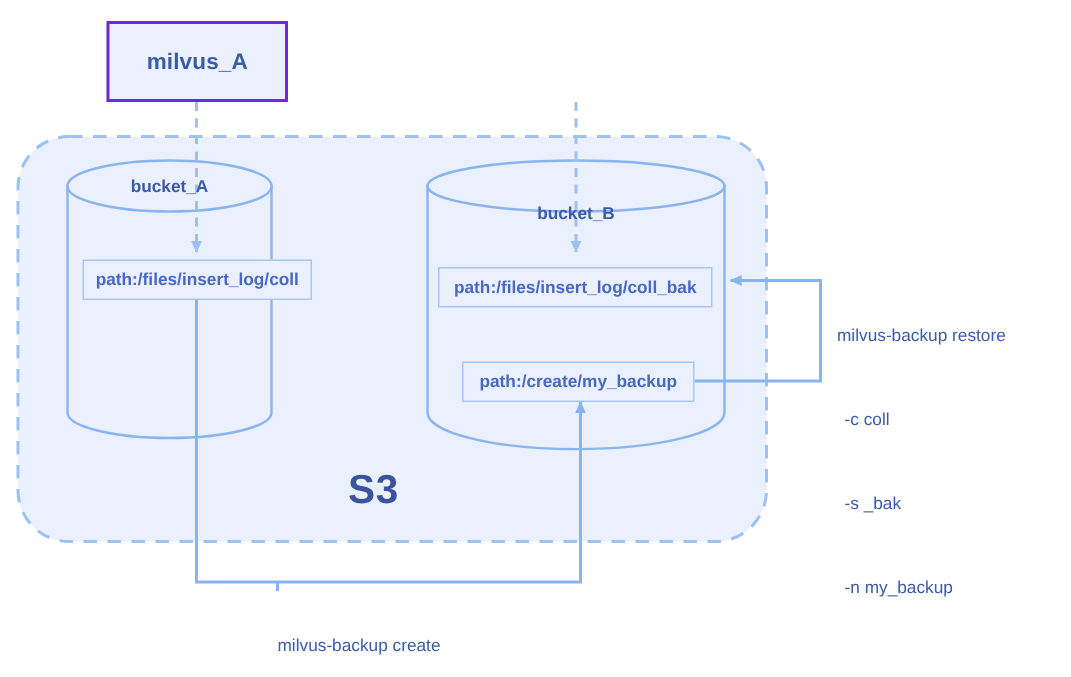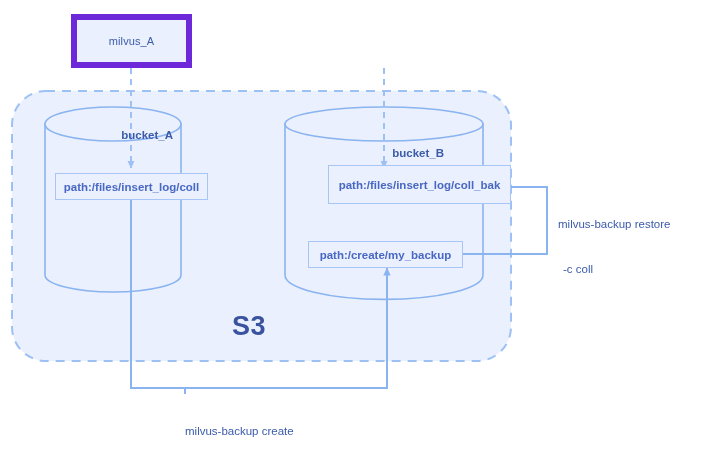--- a/index.html
+++ b/index.html
@@ -21,50 +21,49 @@
     position: absolute;
     left: 0;
     top: 0;
     width: 714px;
     height: 451px;
   }
   .node-box {
     position: absolute;
     box-sizing: border-box;
     background: #eaf0fd;
-    border: 6px solid #6d28d9;
+    border: 2px solid #6d28d9;
     display: flex;
     align-items: center;
     justify-content: center;
     color: #3b5ba9;
-    font-weight: normal;
-    font-size: 11px;
+    font-weight: bold;
+    font-size: 15px;
     letter-spacing: 0.1px;
   }
   .path-box {
     position: absolute;
     box-sizing: border-box;
     background: #eaf0fd;
     border: 1.5px solid #a8c6f5;
     display: flex;
     align-items: center;
     justify-content: center;
     color: #4968c4;
     font-weight: bold;
     font-size: 11.5px;
     white-space: nowrap;
   }
   .bucket-label {
     position: absolute;
     color: #3b5ba9;
     font-weight: bold;
     font-size: 11.5px;
-    text-align: right;
+    text-align: center;
     white-space: nowrap;
-    margin-top: 10px;
   }
   .s3-label {
     position: absolute;
     color: #39539e;
     font-weight: bold;
     font-size: 27px;
     letter-spacing: 0.5px;
   }
   .annotation {
     position: absolute;
@@ -73,20 +72,21 @@
     font-size: 11.5px;
     line-height: 15px;
     white-space: pre;
   }
   .annotation .cmd-line {
     display: block;
   }
   .annotation .cmd-opt {
     display: block;
     padding-left: 5px;
+    margin-top: 11px;
   }
 </style>
 </head>
 <body>
 
 <div id="canvas">
 
   <svg class="layer" viewBox="0 0 714 451">
     <defs>
       <marker id="arrow-solid" markerWidth="9" markerHeight="9" refX="7.5" refY="4.5" orient="auto" markerUnits="userSpaceOnUse">
@@ -127,33 +127,35 @@
 
 
   <div class="bucket-label" style="left:53px; top:119px; width:120px;">bucket_A</div>
 
   <div class="bucket-label" style="left:324px; top:137px; width:120px;">bucket_B</div>
 
   <div class="path-box" style="left:55px; top:173px; width:153px; height:27px;">
     <span>path:/files/insert_log/coll</span>
   </div>
 
-  <div class="path-box" style="left:292px; top:165px; width:183px; height:39px;margin-left:36px;">
+  <div class="path-box" style="left:292px; top:178px; width:183px; height:27px;">
     <span>path:/files/insert_log/coll_bak</span>
   </div>
 
   <div class="path-box" style="left:308px; top:241px; width:155px; height:27px;">
     <span>path:/create/my_backup</span>
   </div>
 
   <div class="s3-label" style="left:232px; top:311px;">S3</div>
 
   <div class="annotation" style="left:558px; top:187px;">
     <span class="cmd-line">milvus-backup restore</span>
     <span class="cmd-opt">-c coll</span>
+    <span class="cmd-opt">-s _bak</span>
+    <span class="cmd-opt">-n my_backup</span>
   </div>
 
   <div class="annotation" style="left:185px; top:394px;">
     <span class="cmd-line">milvus-backup create</span>
     
     
   </div>
 
 </div>
 

